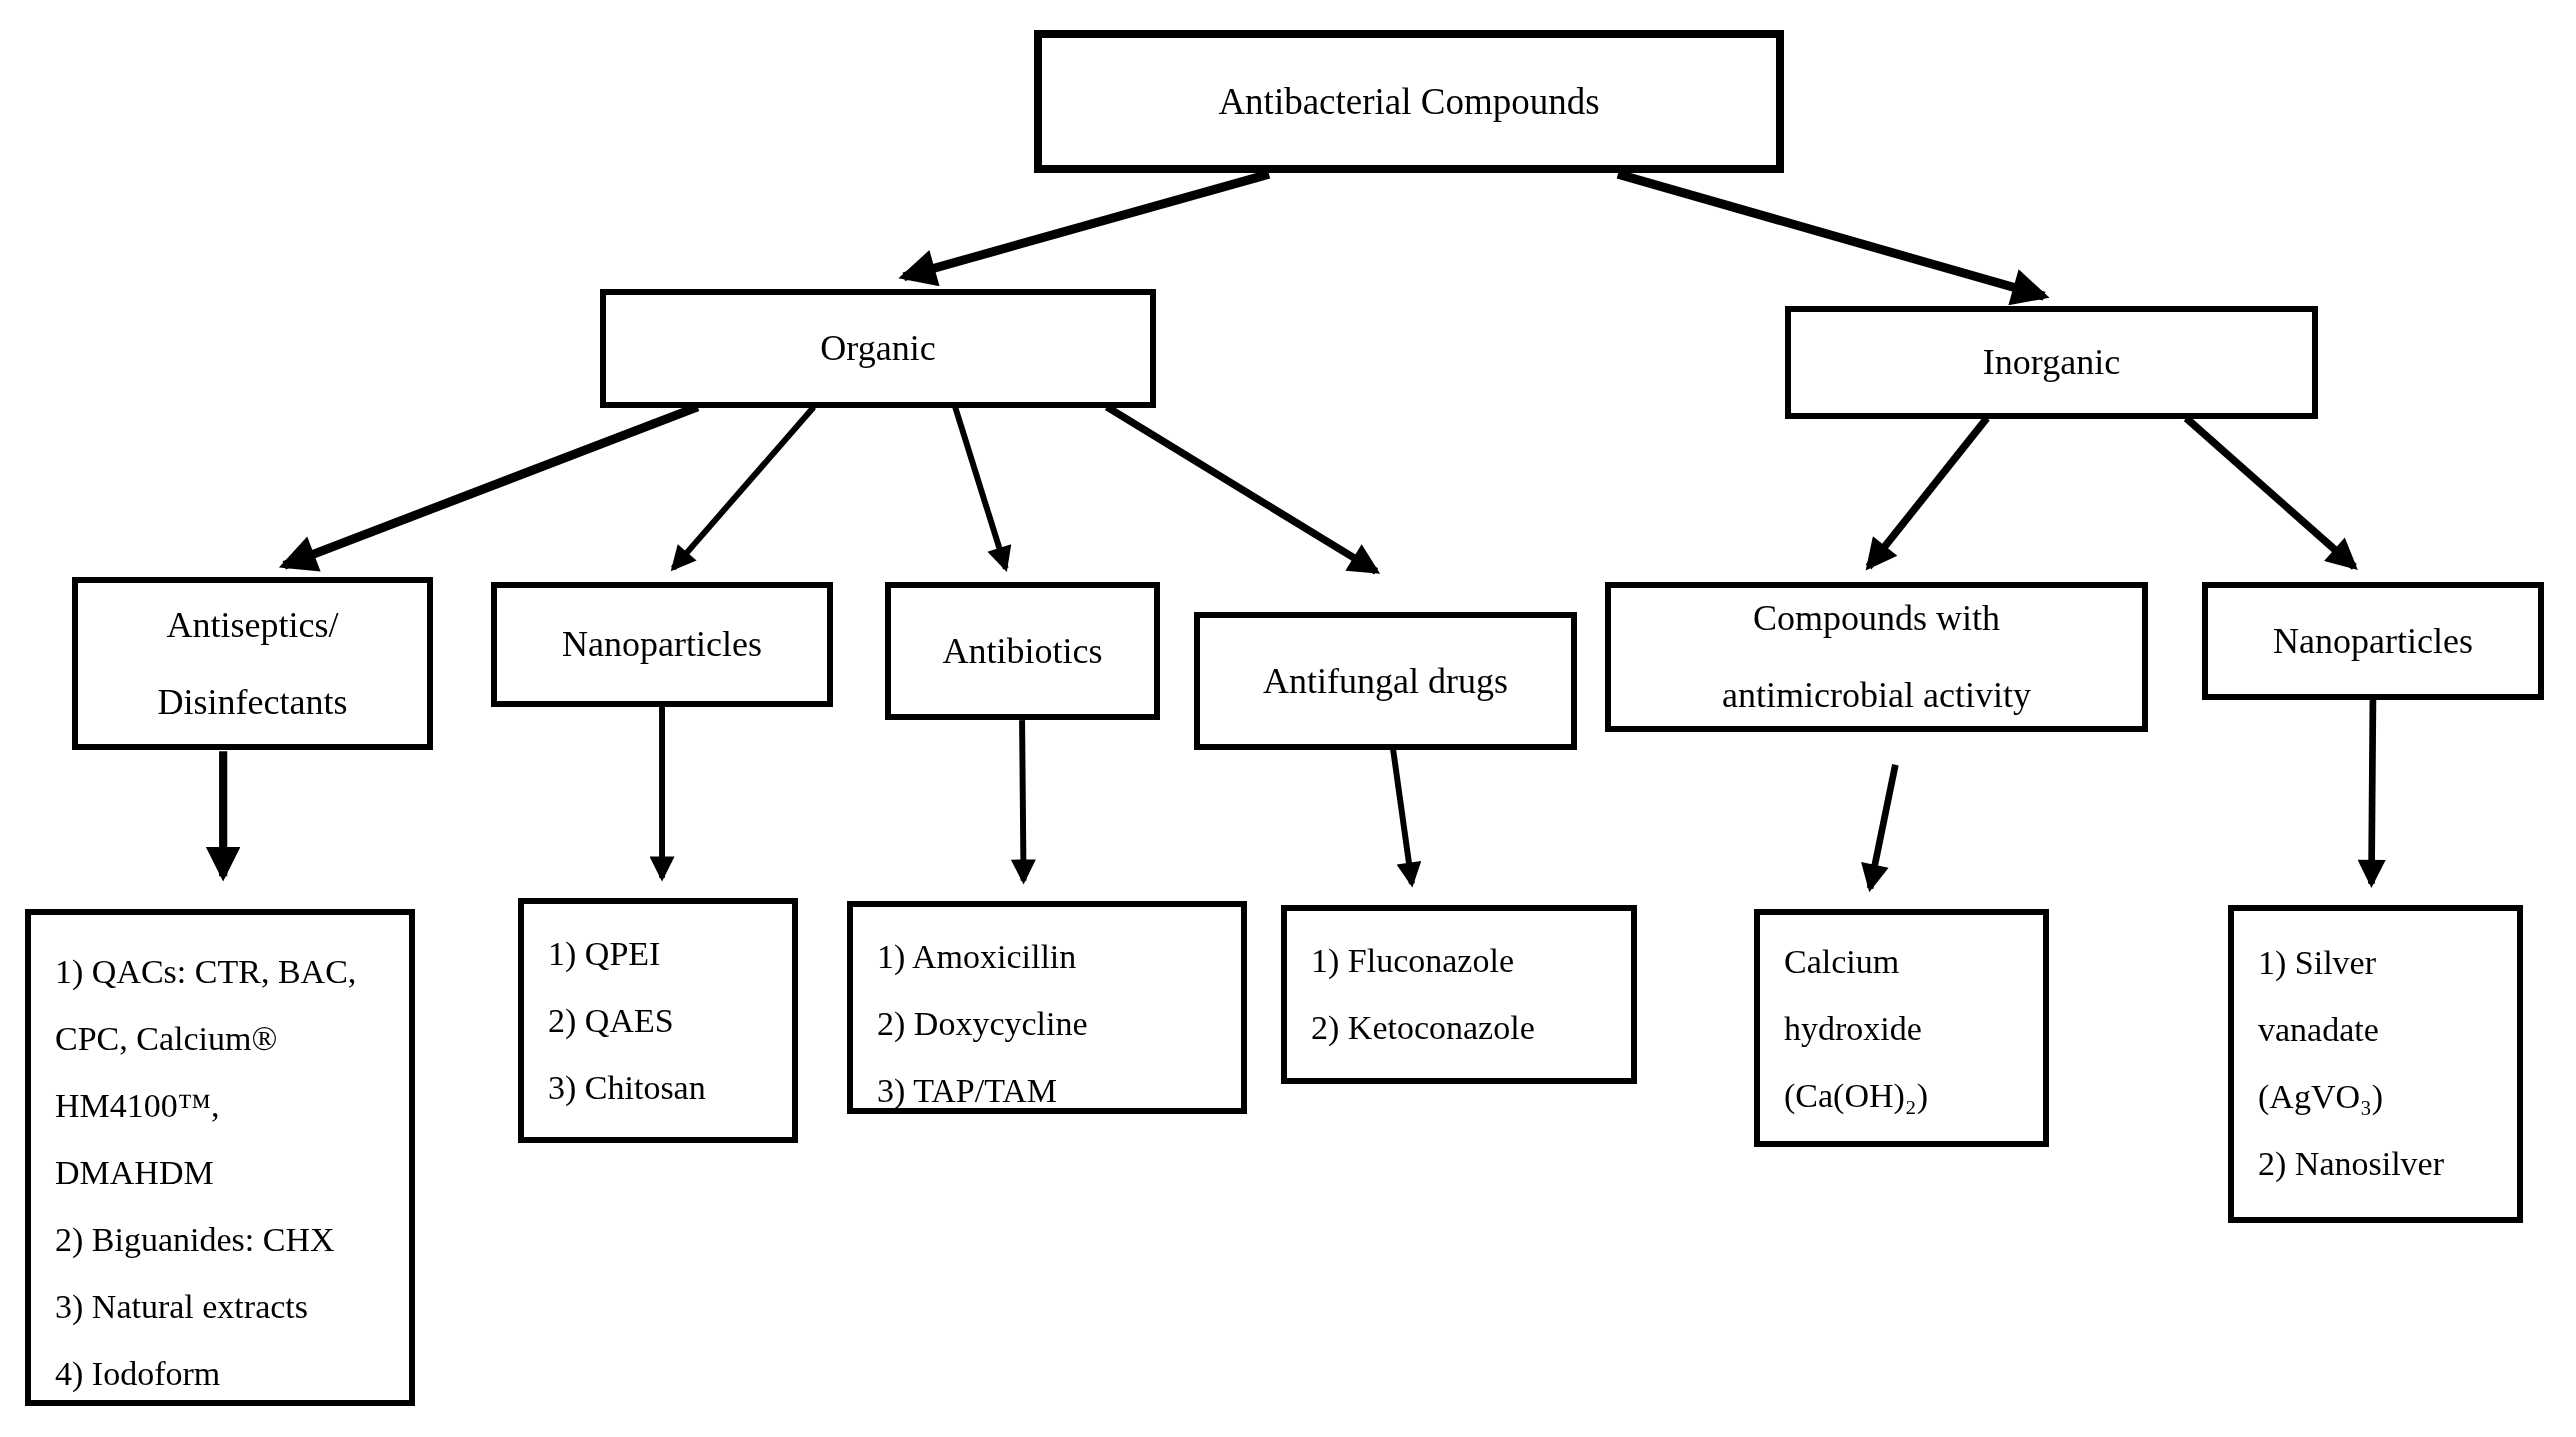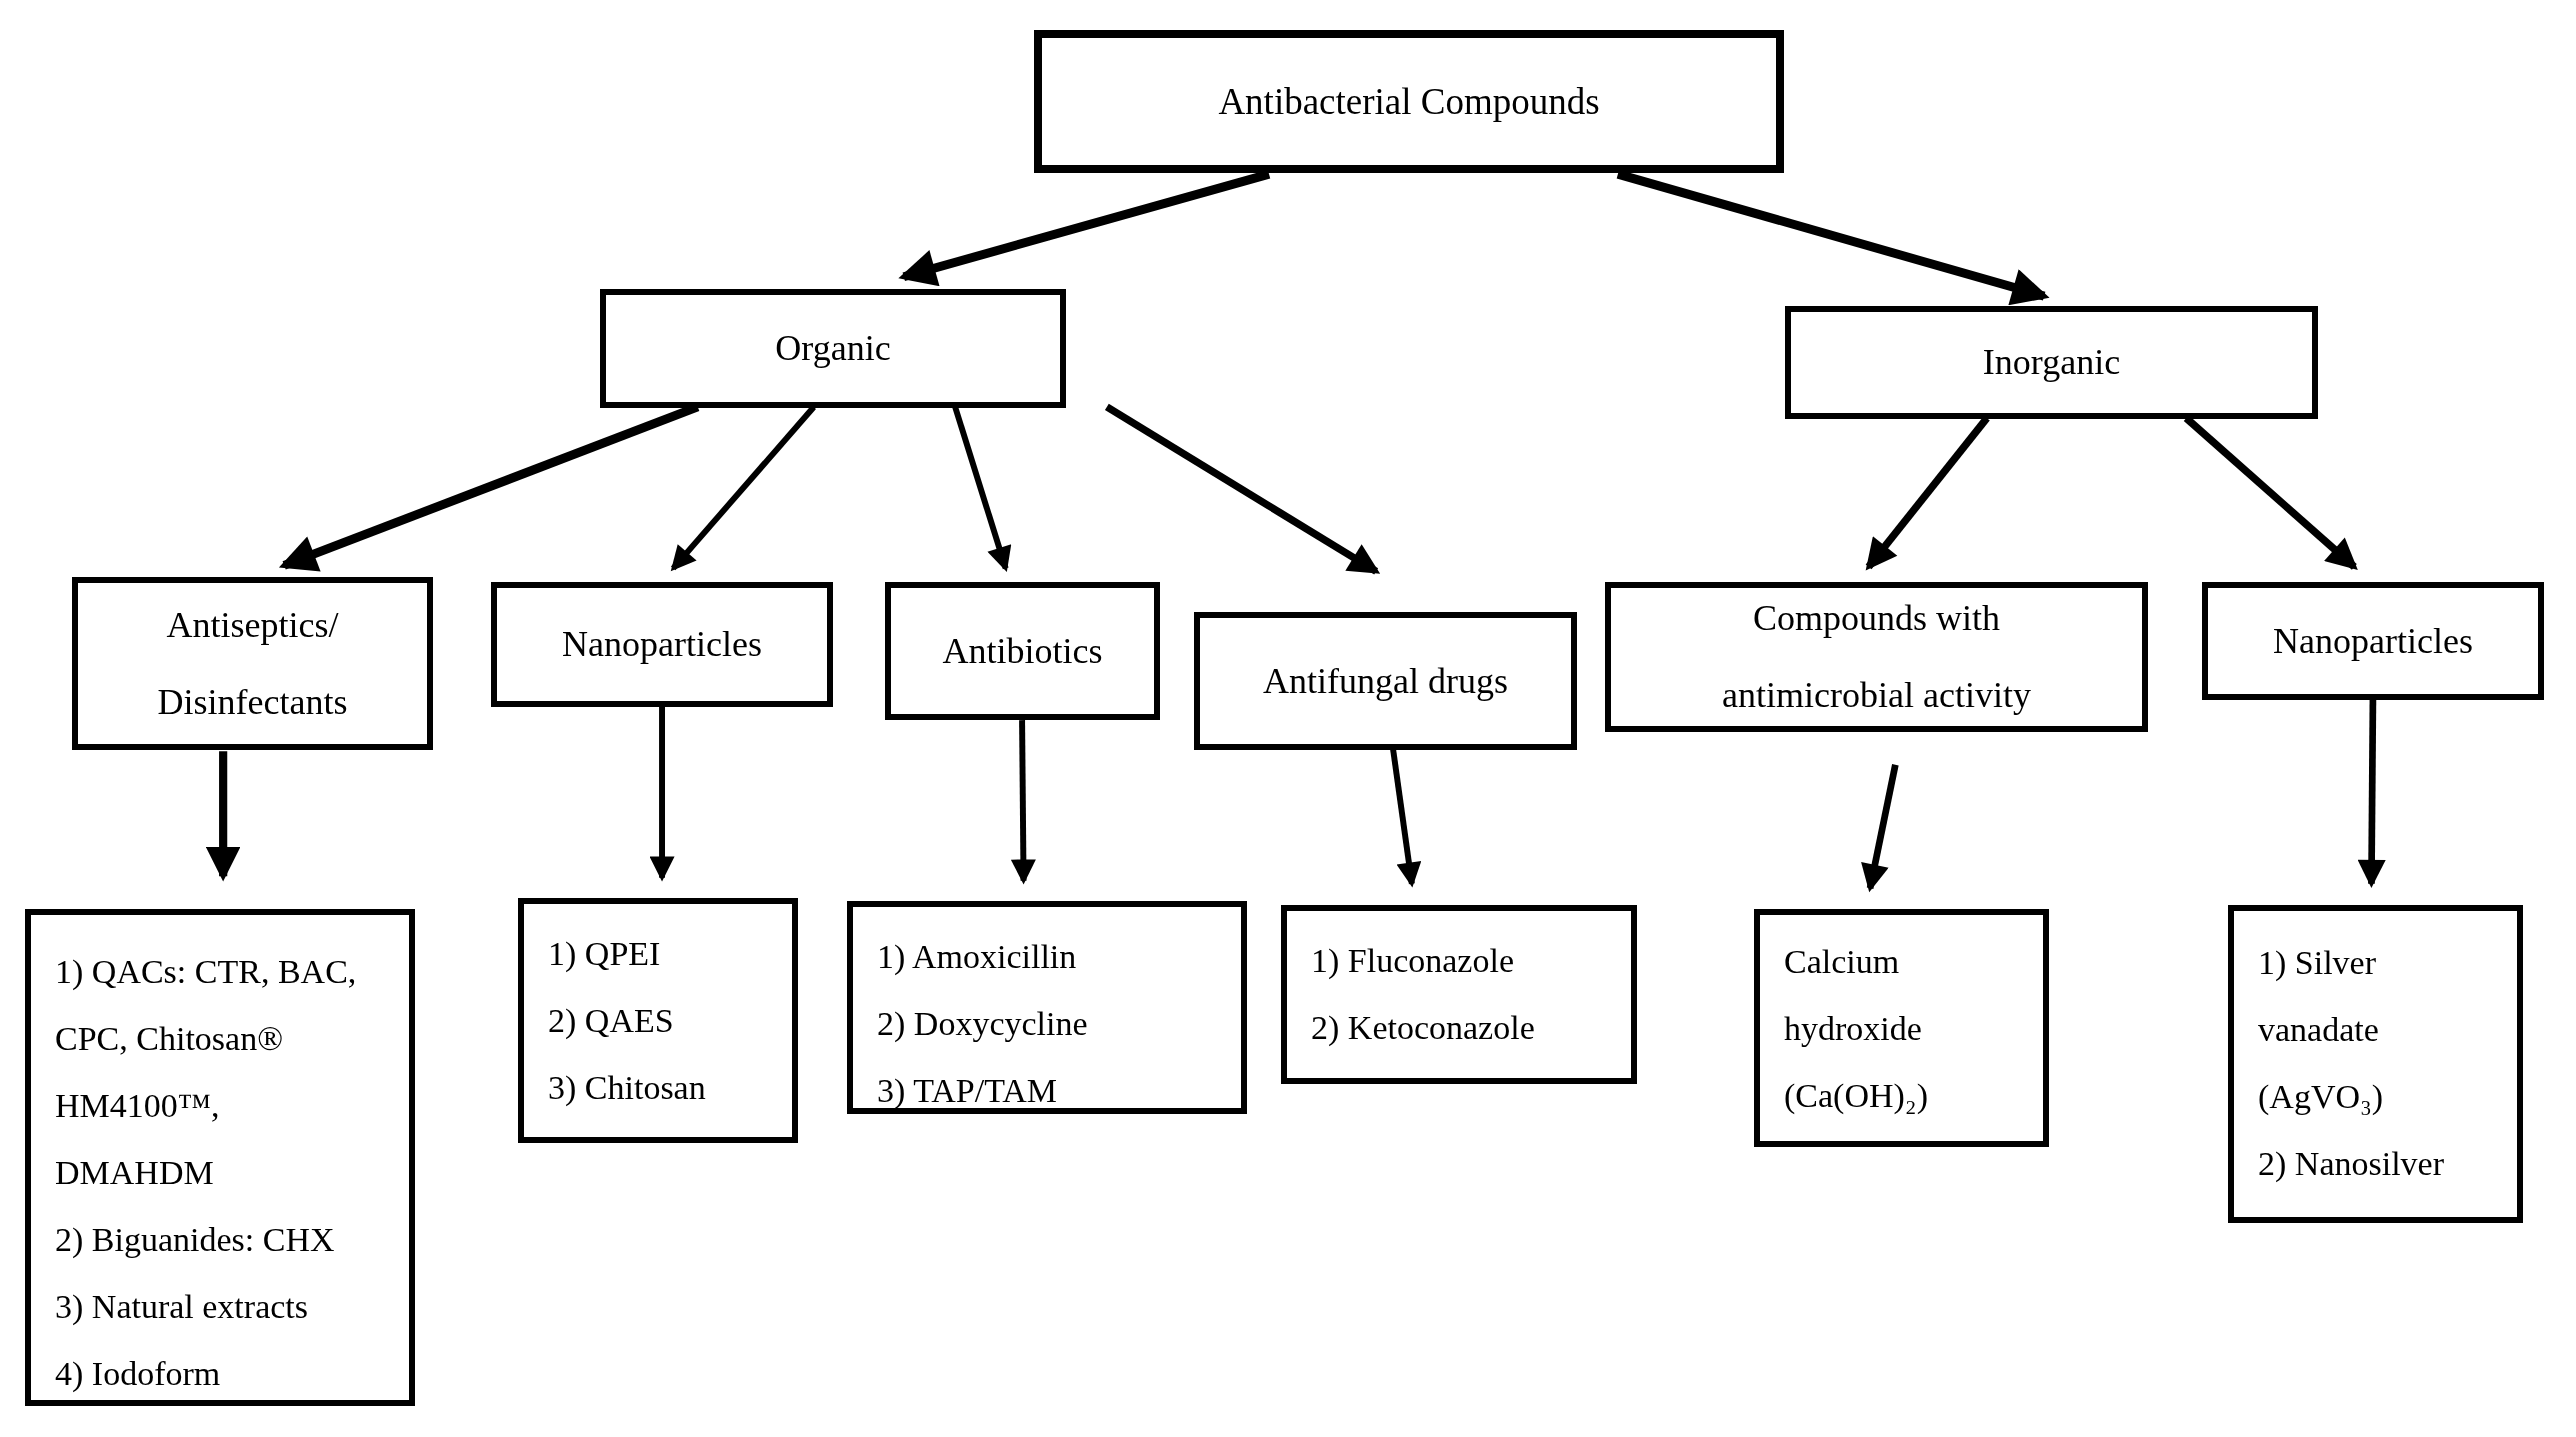--- a/index.html
+++ b/index.html
@@ -61,21 +61,21 @@
     <line x1="1374" y1="968" x2="1376" y2="1184" stroke-width="8" marker-end="url(#ah)"></line>
     <line x1="1868" y1="973" x2="1898" y2="1188" stroke-width="8" marker-end="url(#ah)"></line>
     <line x1="2548" y1="1028" x2="2514" y2="1194" stroke-width="9" marker-end="url(#ah)"></line>
     <line x1="3190" y1="940" x2="3188" y2="1188" stroke-width="9" marker-end="url(#ah)"></line>
   </svg>
 
   <div class="node center root" style="left:1034px;top:30px;width:750px;height:143px;">
     <span>Antibacterial Compounds</span>
   </div>
 
-  <div class="node center" style="left:600px;top:289px;width:466px;height:119px;">
+  <div class="node center" style="left:600px;top:289px;width:556px;height:119px;">
     <span>Organic</span>
   </div>
 
   <div class="node center" style="left:1785px;top:306px;width:533px;height:113px;">
     <span>Inorganic</span>
   </div>
 
   <div class="node center" style="left:72px;top:577px;width:361px;height:173px;">
     <span class="stack">
       <span class="line">Antiseptics/</span>
@@ -101,21 +101,21 @@
       <span class="line">antimicrobial activity</span>
     </span>
   </div>
 
   <div class="node center" style="left:2202px;top:582px;width:342px;height:118px;">
     <span>Nanoparticles</span>
   </div>
 
   <div class="node list" style="left:25px;top:901px;width:390px;height:497px;padding:23px 0 0 24px;margin-top:8px;">
     <div class="line">1) QACs: CTR, BAC,</div>
-    <div class="line">CPC, Chitosan®</div>
+    <div class="line">CPC, Calcium®</div>
     <div class="line">HM4100™,</div>
     <div class="line">DMAHDM</div>
     <div class="line">2) Biguanides: CHX</div>
     <div class="line">3) Natural extracts</div>
     <div class="line">4) Iodoform</div>
   </div>
 
   <div class="node list" style="left:518px;top:898px;width:280px;height:245px;padding:16.4px 0 0 24px;">
     <div class="line">1) QPEI</div>
     <div class="line">2) QAES</div>

